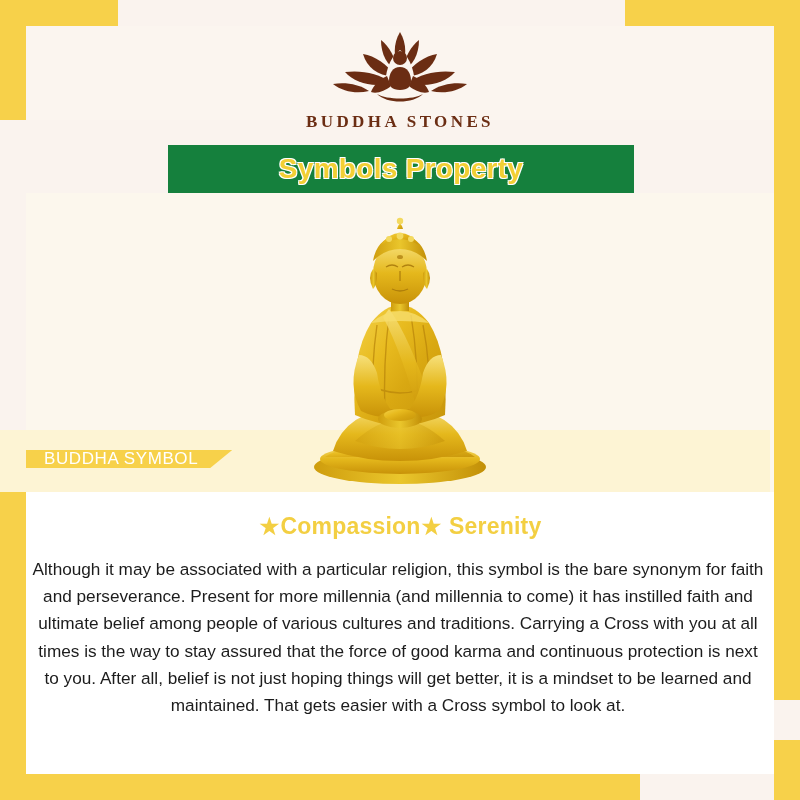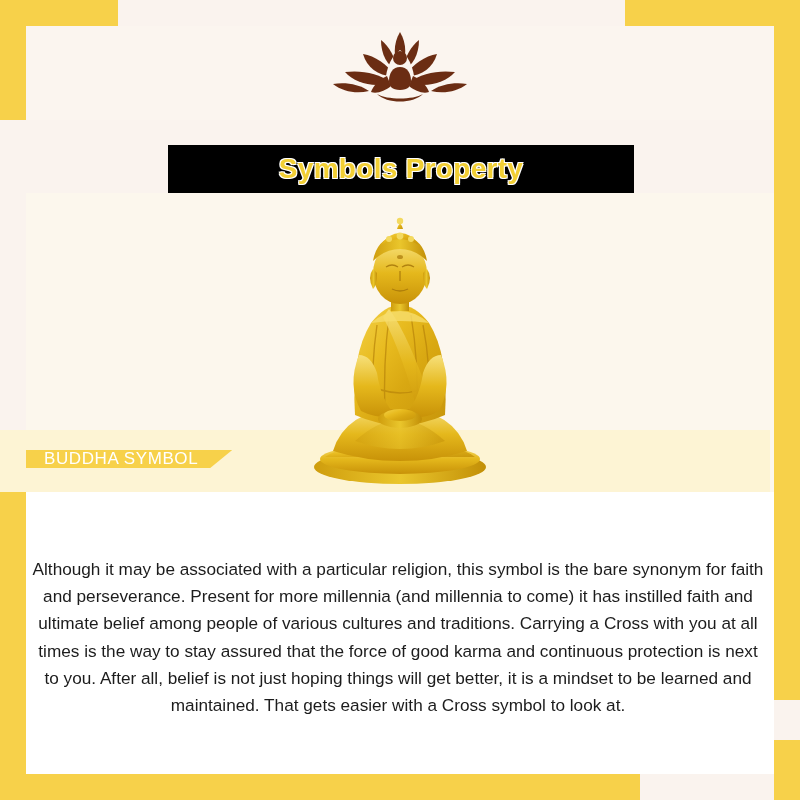--- a/index.html
+++ b/index.html
@@ -137,21 +137,21 @@
     font-family: "Liberation Serif", serif;
   }
 
   
   .title-bar {
     position: absolute;
     left: 168px;
     top: 145px;
     width: 466px;
     height: 48px;
-    background: #000000;
+    background: #15803d;
     display: flex;
     align-items: center;
     justify-content: center;
   }
   .title-bar .title-text {
     font-size: 28px;
     font-weight: bold;
     color: #f2cf34;
     text-shadow: 1px 1px 0 #ffffff, -1px -1px 0 #ffffff, 1px -1px 0 #ffffff, -1px 1px 0 #ffffff;
     letter-spacing: 0.3px;
@@ -263,20 +263,21 @@
       </g>
       <g fill="#6b2d13">
 
         <circle cx="85" cy="30" r="7"></circle>
         <path d="M85 39 C78 39 74 45 74 53 C74 58 77 62 85 62 C93 62 96 58 96 53 C96 45 92 39 85 39 Z"></path>
         <path d="M72 48 C64 52 58 58 56 64 C62 66 70 63 76 58 Z"></path>
         <path d="M98 48 C106 52 112 58 114 64 C108 66 100 63 94 58 Z"></path>
         <path d="M62 66 C72 72 98 72 108 66 C98 76 72 76 62 66 Z"></path>
       </g>
     </svg>
+    <div class="logo-text">BUDDHA STONES</div>
   </div>
 
   <div class="title-bar">
     <span class="title-text">Symbols Property</span>
   </div>
 
   <div class="buddha-area">
     <svg class="buddha-svg" viewBox="0 0 230 285">
       <defs>
         <linearGradient id="gold" x1="0" y1="0" x2="1" y2="1">
@@ -351,16 +352,19 @@
 
       <path d="M112 24 Q115 14 118 24 Z" fill="url(#gold)"></path>
       <circle cx="115" cy="16" r="3.2" fill="#f3d95f"></circle>
     </svg>
   </div>
 
   <div class="symbol-tag">
     <span>BUDDHA SYMBOL</span>
   </div>
 
+  <div class="headline">
+    <span class="star">★</span><span>Compassion</span><span class="star">★</span> <span>Serenity</span>
+  </div>
 
   <div class="body-copy">Although it may be associated with a particular religion, this symbol is the bare synonym for faith and perseverance. Present for more millennia (and millennia to come) it has instilled faith and ultimate belief among people of various cultures and traditions. Carrying a Cross with you at all times is the way to stay assured that the force of good karma and continuous protection is next to you. After all, belief is not just hoping things will get better, it is a mindset to be learned and maintained. That gets easier with a Cross symbol to look at.</div>
 
 </div>
 
 </body></html>

